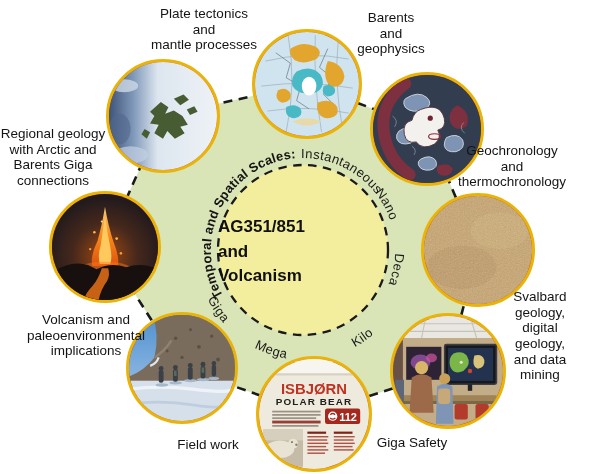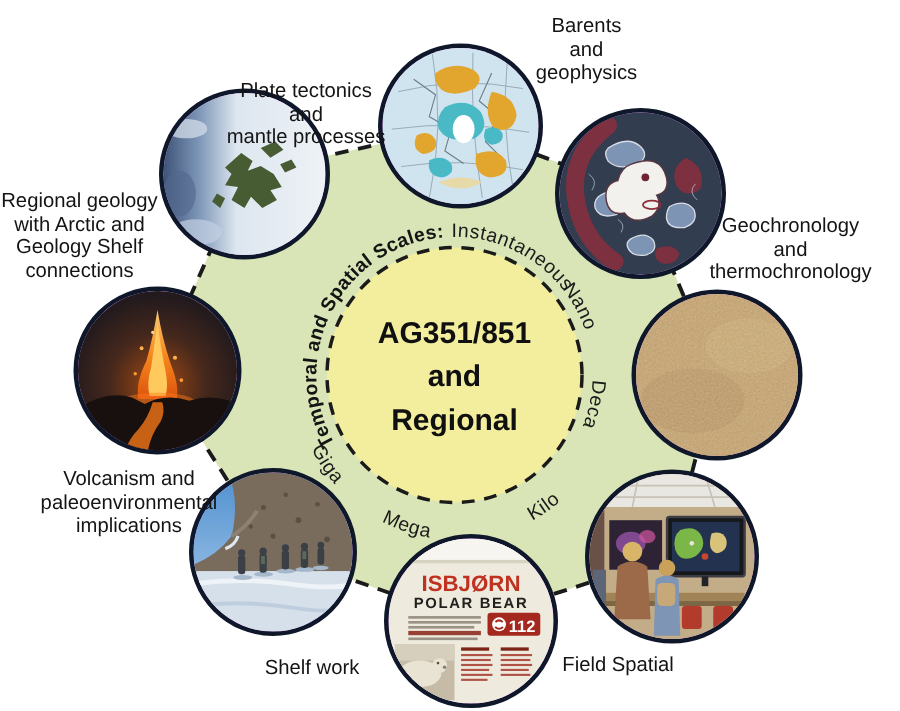--- a/index.html
+++ b/index.html
@@ -2,32 +2,32 @@
 <html><head>
 <meta charset="utf-8">
 <style>
   html,body{margin:0;padding:0;background:#ffffff;}
   #stage{
     position:relative;width:600px;height:474px;overflow:hidden;background:#ffffff;
     font-family:"Liberation Sans","DejaVu Sans",sans-serif;color:#1a1a1a;
   }
   #wheel-svg{position:absolute;left:0;top:0;}
   .photo{
-    position:absolute;border-radius:50%;border:3px solid #0f172a;overflow:hidden;
-    box-sizing:border-box;background:#f0abfc;
+    position:absolute;border-radius:50%;border:3px solid #eab308;overflow:hidden;
+    box-sizing:border-box;background:#c2410c;
   }
   .photo svg{display:block;width:100%;height:100%;}
   .label{
     position:absolute;transform:translate(-50%,-50%);
     white-space:pre-line;text-align:center;font-size:13.5px;line-height:1.16;
     color:#141414;
   }
   #center-text{
     position:absolute;left:303px;top:252px;transform:translate(-50%,-50%);
-    text-align:center;font-weight:bold;font-size:20px;line-height:1.45;color:#101010;
+    text-align:left;font-weight:bold;font-size:17px;line-height:1.45;color:#101010;
     width:170px;
   }
   .curved{font-size:13px;fill:#1a1a1a;letter-spacing:.4px;}
   .curved-bold{font-size:13px;font-weight:bold;fill:#141414;letter-spacing:.2px;}
 </style>
 </head>
 <body>
 
 <div id="stage">
 
@@ -60,21 +60,21 @@
       <textPath href="#pathBottom" startOffset="99" text-anchor="middle">Mega</textPath>
     </text>
     <text class="curved">
       <textPath href="#pathBottom" startOffset="28" text-anchor="middle">Giga</textPath>
     </text>
   </svg>
 
   <div id="center-text">
     <span style="display:block">AG351/851</span>
     <span style="display:block">and</span>
-    <span style="display:block">Regional</span>
+    <span style="display:block">Volcanism</span>
   </div>
 
   <div class="photo" style="left:106px;top:59px;width:114px;height:114px;">
     <svg viewBox="0 0 100 100">
       <defs>
         <linearGradient id="g-svb" x1="0" y1="0" x2="1" y2="0">
           <stop offset="0" stop-color="#3e5378"></stop>
             <stop offset="0.22" stop-color="#7e97b8"></stop>
           <stop offset="0.45" stop-color="#dde6ef"></stop>
             <stop offset="1" stop-color="#eef2f6"></stop>
@@ -319,32 +319,35 @@
         <circle cx="36" cy="52" r="1.1" fill="#ff9a2e"></circle>
           <circle cx="65" cy="56" r="1.2" fill="#ff9a2e"></circle>
         <circle cx="47" cy="26" r="1" fill="#ffd98a"></circle>
       </g>
       <ellipse cx="50" cy="70" rx="24" ry="6" fill="#ff7a1a" opacity=".45"></ellipse>
       <path d="M0 74 Q18 62 34 67 L42 71 Q55 64 70 69 Q85 64 100 71 V100 H0 Z" fill="#17100e"></path>
       <path d="M47 70 Q44 80 38 87 Q32 93 30 100 L44 100 Q46 90 52 82 Q55 76 53 70 Z" fill="#d96a16" opacity=".9"></path>
     </svg>
   </div>
 
-  <div class="label" style="left:204px;top:29px;margin-top:47px;">Plate tectonics
+  <div class="label" style="left:204px;top:29px;">Plate tectonics
 and
 mantle processes</div>
   <div class="label" style="left:391px;top:33px;">Barents
 and
 geophysics</div>
   <div class="label" style="left:53px;top:157px;">Regional geology
 with Arctic and
-Geology Shelf
+Barents Giga
 connections</div>
-  <div class="label" style="left:527px;top:166px;">Geochronology
+  <div class="label" style="left:512px;top:166px;">Geochronology
 and
 thermochronology</div>
   <div class="label" style="left:86px;top:335px;">Volcanism and
 paleoenvironmental
 implications</div>
-  <div class="label" style="left:208px;top:445px;">Shelf work</div>
-  <div class="label" style="left:412px;top:443px;">Field Spatial</div>
+  <div class="label" style="left:540px;top:336px;">Svalbard geology,
+digital geology,
+and data mining</div>
+  <div class="label" style="left:208px;top:445px;">Field work</div>
+  <div class="label" style="left:412px;top:443px;">Giga Safety</div>
 
 </div>
 
 </body></html>

